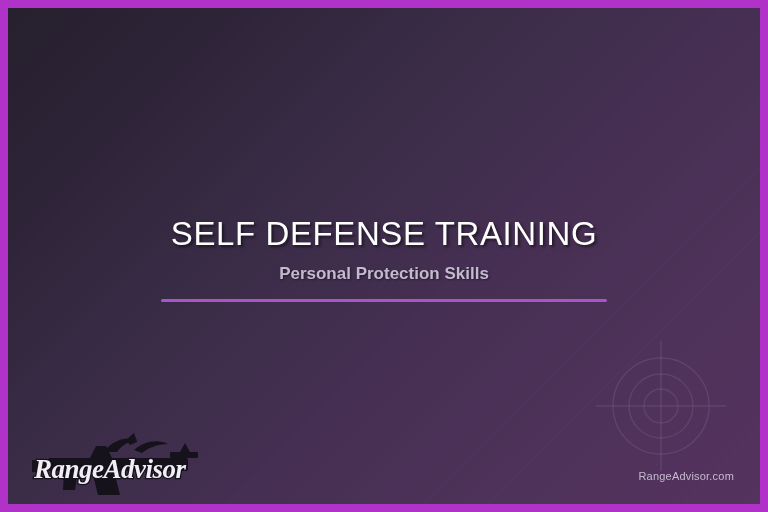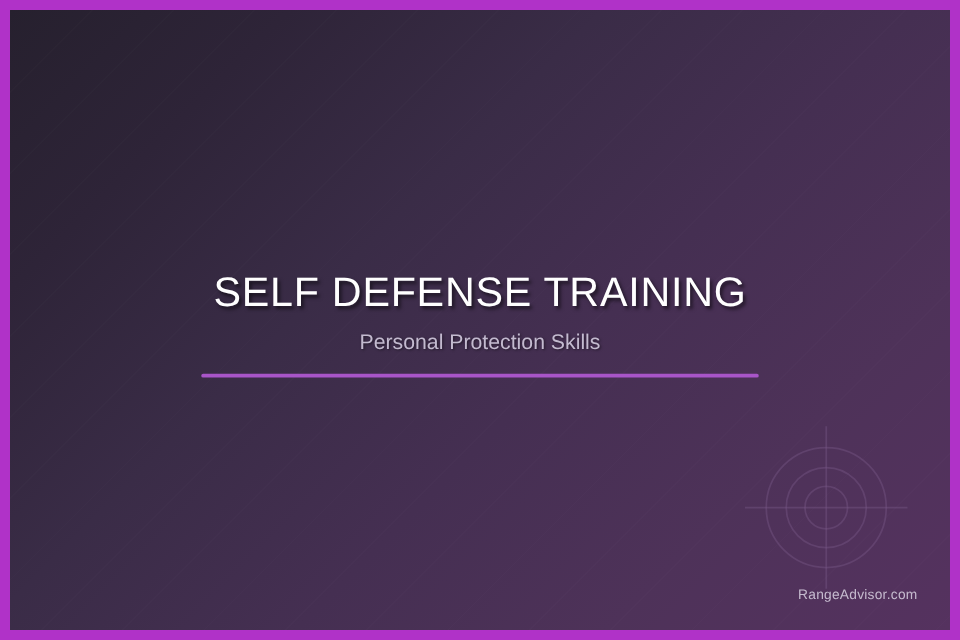--- a/index.html
+++ b/index.html
@@ -65,21 +65,21 @@
     color: #ffffff;
     font-weight: 400;
     text-shadow: 2px 2px 3px rgba(0,0,0,0.55);
     white-space: nowrap;
   }
   #subtitle {
     margin-top: 9px;
     font-size: 17px;
     line-height: 22px;
     color: #c3bacf;
-    font-weight: 400;
+    font-weight: 700;
     text-shadow: 1px 1px 2px rgba(0,0,0,0.45);
     white-space: nowrap;
   }
   #divider {
     margin: 14px auto 0 auto;
     width: 446px;
     height: 3px;
     background: #a855c8;
     border-radius: 2px;
   }
@@ -123,16 +123,43 @@
       </g>
     </svg>
   </div>
 
   <div id="center-block">
     <div id="title">SELF DEFENSE TRAINING</div>
     <div id="subtitle">Personal Protection Skills</div>
     <div id="divider"></div>
   </div>
 
+  <div id="logo">
+    <svg width="172" height="68" viewBox="0 0 172 68" aria-hidden="true">
+
+      <g fill="#16121b">
+
+        <rect x="18" y="26" width="140" height="13" rx="2"></rect>
+
+        <rect x="140" y="20" width="28" height="6" rx="1"></rect>
+
+        <path d="M150 20 l5 -9 l5 9 z"></path>
+
+        <path d="M60 26 l6 -12 l10 0 l6 12 z"></path>
+
+        <path d="M62 39 l22 0 l6 24 l-22 0 z"></path>
+
+        <path d="M34 39 l14 0 l-3 19 l-12 0 z"></path>
+
+        <path d="M2 28 l16 0 l0 12 l-16 0 z"></path>
+
+        <path d="M74 20 c8 -12 22 -16 34 -12 c-10 1 -17 6 -21 12 z"></path>
+        <path d="M104 18 c10 -9 24 -11 34 -6 c-11 0 -20 4 -26 9 z"></path>
+        <path d="M96 8 l8 -7 l3 9 l-7 3 z"></path>
+      </g>
+
+      <text x="4" y="46" font-family="'Liberation Serif', serif" font-size="27" font-weight="700" font-style="italic" fill="#f2eef5" stroke="#16121b" stroke-width="2.6" paint-order="stroke fill" letter-spacing="-0.5">RangeAdvisor</text>
+    </svg>
+  </div>
 
   <div id="watermark">RangeAdvisor.com</div>
 
 </div>
 
 </body></html>

